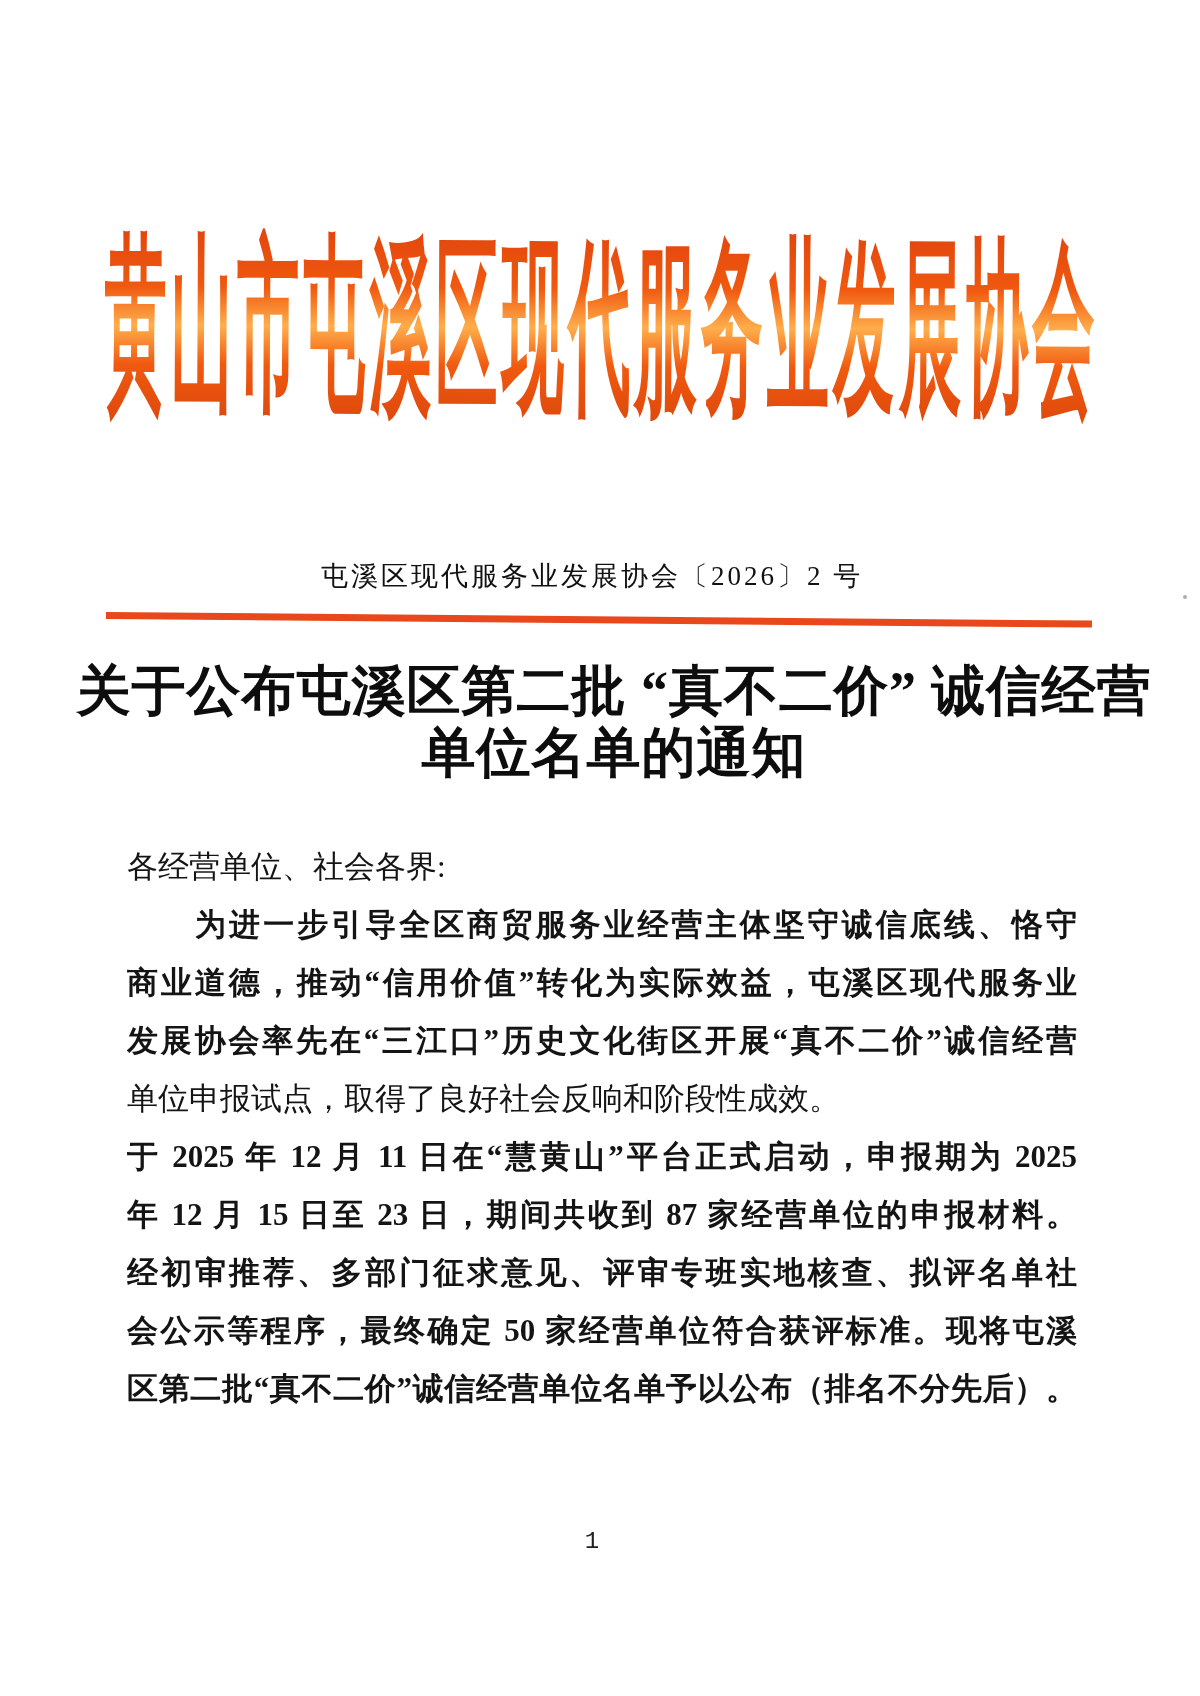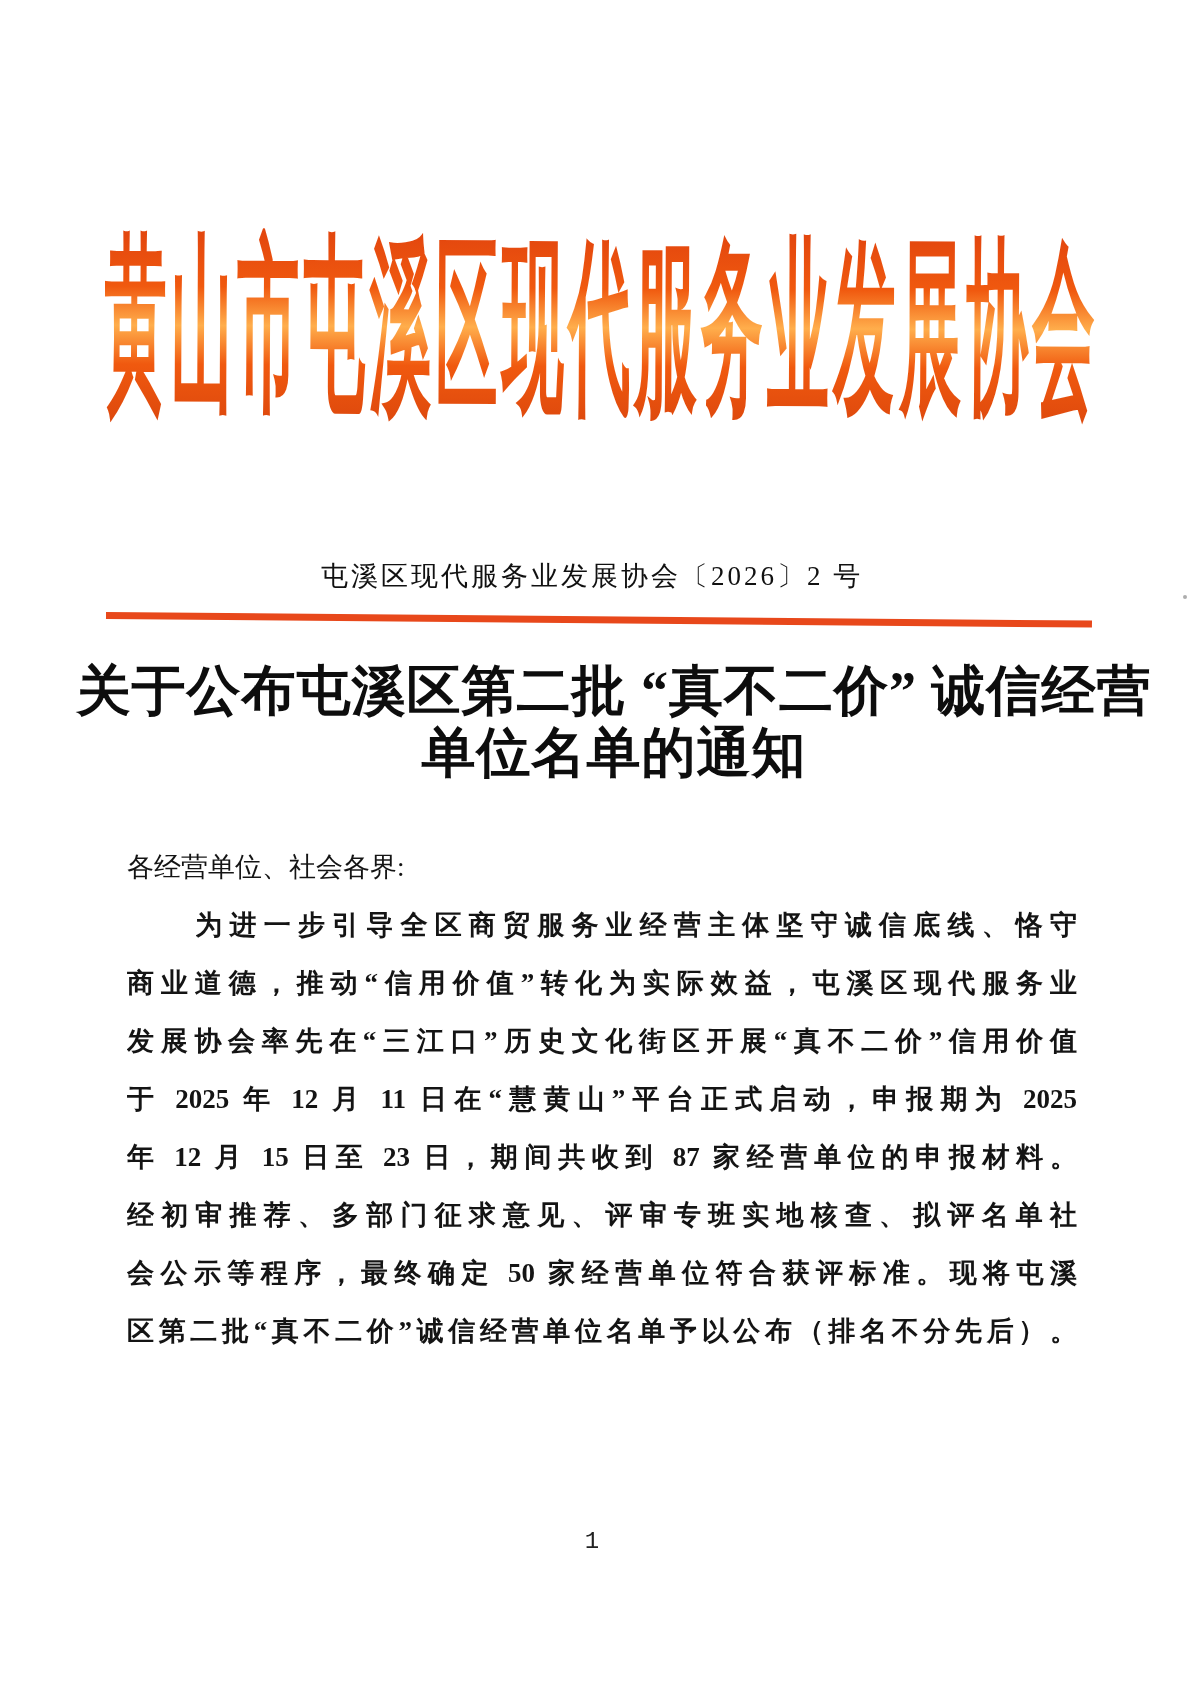--- a/index.html
+++ b/index.html
@@ -46,21 +46,21 @@
     left: 0; top: 660px; width: 100%;
     text-align: center;
     font-weight: 700;
     font-size: 54px; line-height: 62px;
     color: #0d0d0d;
     letter-spacing: 1px;
   }
   .body-text {
     position: absolute;
     left: 127px; top: 838px; width: 950px;
-    font-size: 27px; line-height: 58px;
+    font-size: 31px; line-height: 58px;
     color: #141414;
   }
   .bl { height: 58px; overflow: hidden; }
   .jl { text-align: justify; text-align-last: justify; font-weight: bold; }
   .pe { text-align: left; }
   .pagenum {
     position: absolute;
     left: -22px; top: 1528px; width: 100%;
     text-align: center;
     font-size: 24px;
@@ -86,21 +86,22 @@
 
   <div class="title">
     <div>关于公布屯溪区第二批 “真不二价” 诚信经营</div>
     <div>单位名单的通知</div>
   </div>
 
   <div class="body-text">
     <div class="bl pe">各经营单位、社会各界:</div>
     <div class="bl jl">　　为进一步引导全区商贸服务业经营主体坚守诚信底线、恪守</div>
     <div class="bl jl">商业道德，推动“信用价值”转化为实际效益，屯溪区现代服务业</div>
-    <div class="bl jl">发展协会率先在“三江口”历史文化街区开展“真不二价”信用价值</div>
+    <div class="bl jl">发展协会率先在“三江口”历史文化街区开展“真不二价”诚信经营</div>
+    <div class="bl pe">单位申报试点，取得了良好社会反响和阶段性成效。</div>
     <div class="bl jl">于 2025 年 12 月 11 日在“慧黄山”平台正式启动，申报期为 2025</div>
     <div class="bl jl">年 12 月 15 日至 23 日，期间共收到 87 家经营单位的申报材料。</div>
     <div class="bl jl">经初审推荐、多部门征求意见、评审专班实地核查、拟评名单社</div>
     <div class="bl jl">会公示等程序，最终确定 50 家经营单位符合获评标准。现将屯溪</div>
     <div class="bl jl">区第二批“真不二价”诚信经营单位名单予以公布（排名不分先后）。</div>
   </div>
 
   <div class="pagenum">1</div>
 
   <div class="speck" style="left:1183px; top:595px;"></div>

